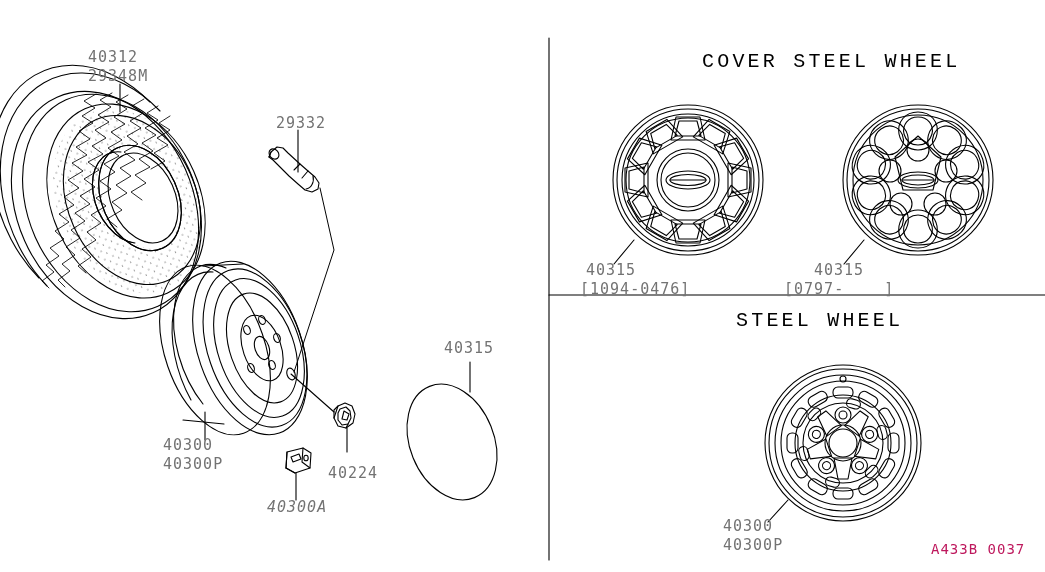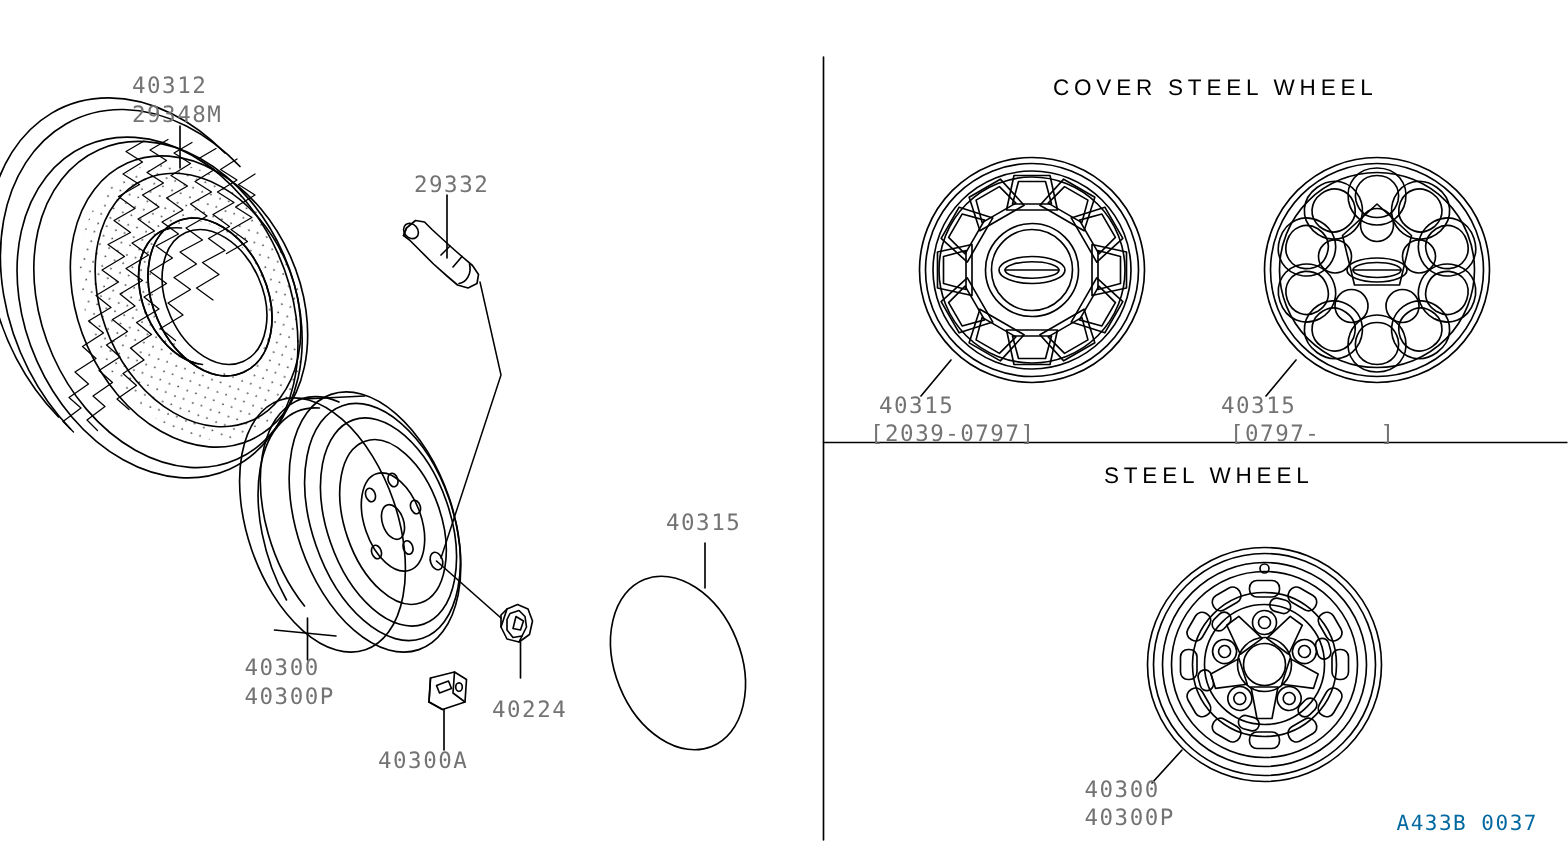--- a/index.html
+++ b/index.html
@@ -1,24 +1,24 @@
 <!DOCTYPE html>
 <html><head>
 <meta charset="utf-8">
 <style>
   html,body{margin:0;padding:0;background:#fff;}
   body{width:1045px;height:572px;position:relative;overflow:hidden;
        font-family:"DejaVu Sans Mono","Liberation Mono",monospace;color:#000;}
   #sheet{position:absolute;inset:0;width:1045px;height:572px;}
   .lbl{position:absolute;font-family:"DejaVu Sans Mono","Liberation Mono",monospace;
        font-size:15px;letter-spacing:1px;color:#737373;white-space:pre;line-height:19px;}
-  .hdr{position:absolute;font-family:Liberation Sans, sans-serif;
-       font-size:15px;letter-spacing:3.2px;color:#000;white-space:pre;}
+  .hdr{position:absolute;font-family:Liberation Mono, monospace;
+       font-size:20px;letter-spacing:3.2px;color:#000;white-space:pre;}
   .code{position:absolute;font-family:"DejaVu Sans Mono","Liberation Mono",monospace;
-        font-size:14px;letter-spacing:1px;color:#0369a1;white-space:pre;}
+        font-size:14px;letter-spacing:1px;color:#be185d;white-space:pre;}
   svg{display:block;}
 </style>
 </head>
 <body>
 
 <svg id="sheet" viewBox="0 0 1045 572" xmlns="http://www.w3.org/2000/svg">
   <defs>
 
     <pattern id="stip" width="9" height="9" patternUnits="userSpaceOnUse">
       <circle cx="2" cy="2" r="0.55" fill="#000"></circle>
@@ -419,32 +419,32 @@
 </svg>
 
 <div class="lbl" style="left:88px;  top:48px;">40312</div>
 <div class="lbl" style="left:88px;  top:67px;">29348M</div>
 
 <div class="lbl" style="left:276px; top:114px;">29332</div>
 
 <div class="lbl" style="left:163px; top:436px;">40300</div>
 <div class="lbl" style="left:163px; top:455px;">40300P</div>
 
-<div class="lbl" style="left:252px; top:498px;">40300A</div>
+<div class="lbl" style="left:267px; top:498px;font-style:italic;">40300A</div>
 
 <div class="lbl" style="left:328px; top:464px;">40224</div>
 
 <div class="lbl" style="left:444px; top:339px;">40315</div>
 
 <div class="hdr" style="left:702px; top:50px;">COVER STEEL WHEEL</div>
 
 <div class="lbl" style="left:586px; top:261px;">40315</div>
-<div class="lbl" style="left:580px; top:280px;">[2039-0797]</div>
+<div class="lbl" style="left:580px; top:280px;">[1094-0476]</div>
 
 <div class="lbl" style="left:814px; top:261px;">40315</div>
-<div class="lbl" style="left:820px; top:280px;">[0797-    ]</div>
+<div class="lbl" style="left:784px; top:280px;">[0797-    ]</div>
 
 <div class="hdr" style="left:736px; top:309px;">STEEL WHEEL</div>
 
 <div class="lbl" style="left:723px; top:517px;">40300</div>
 <div class="lbl" style="left:723px; top:536px;">40300P</div>
 
 <div class="code" style="left:931px; top:541px;">A433B 0037</div>
 
 </body></html>

